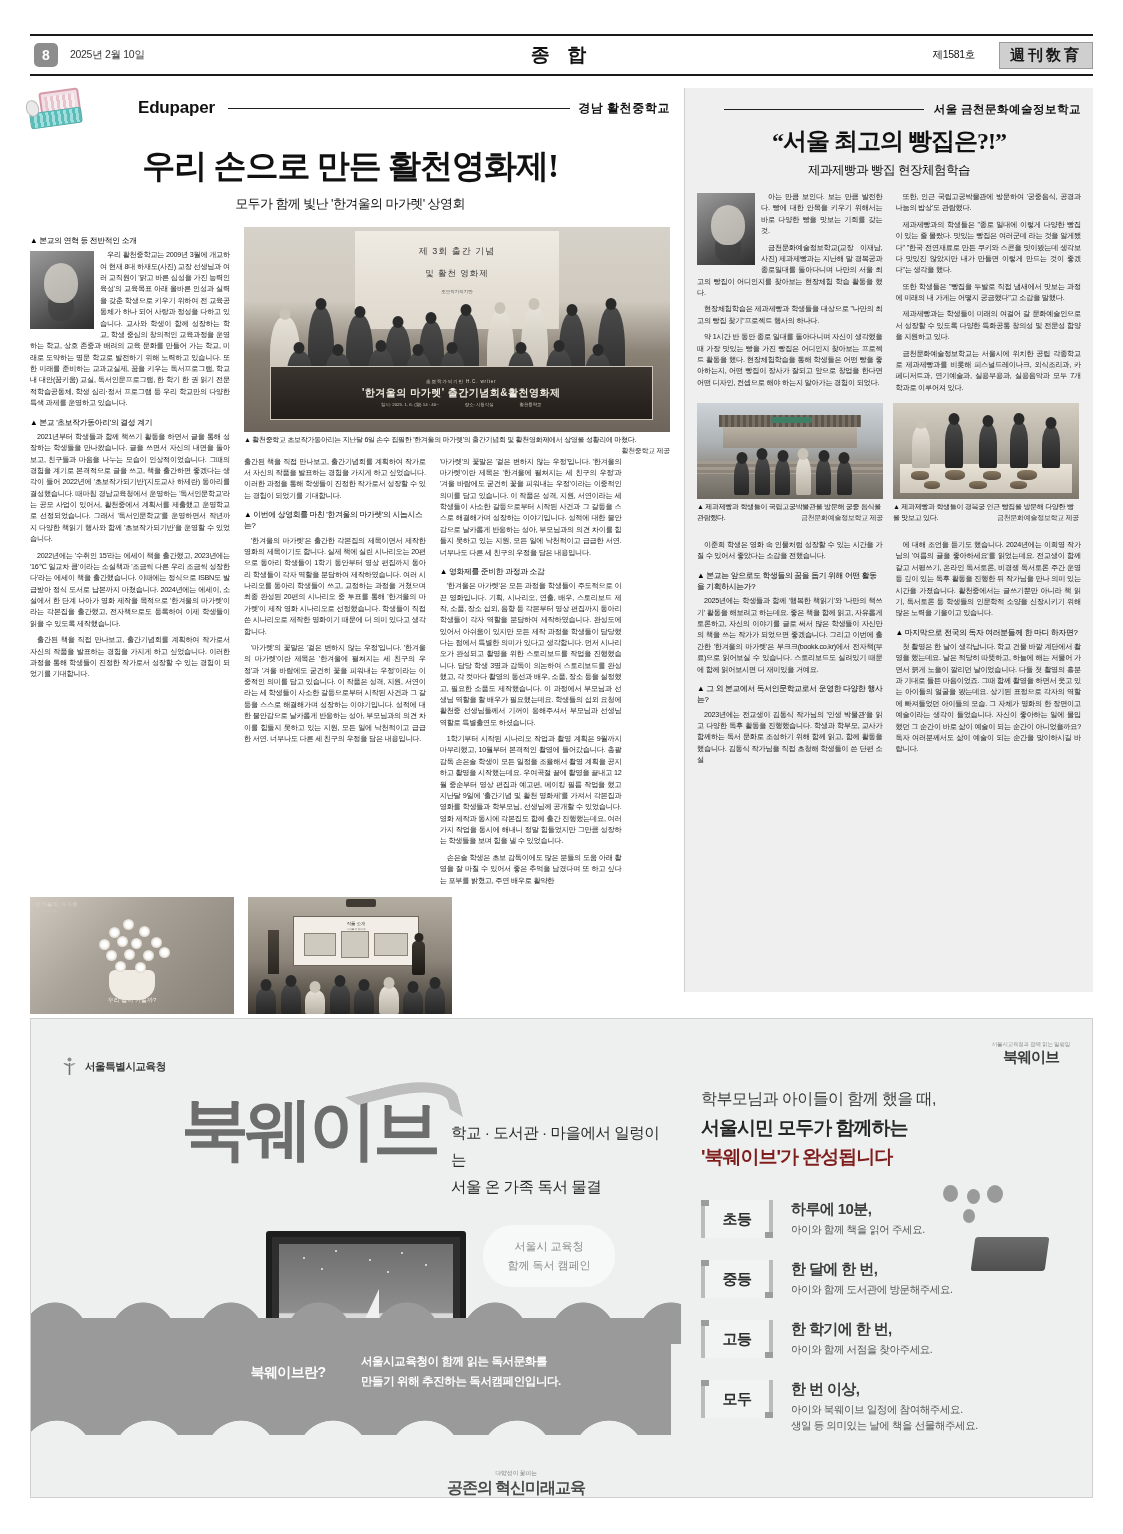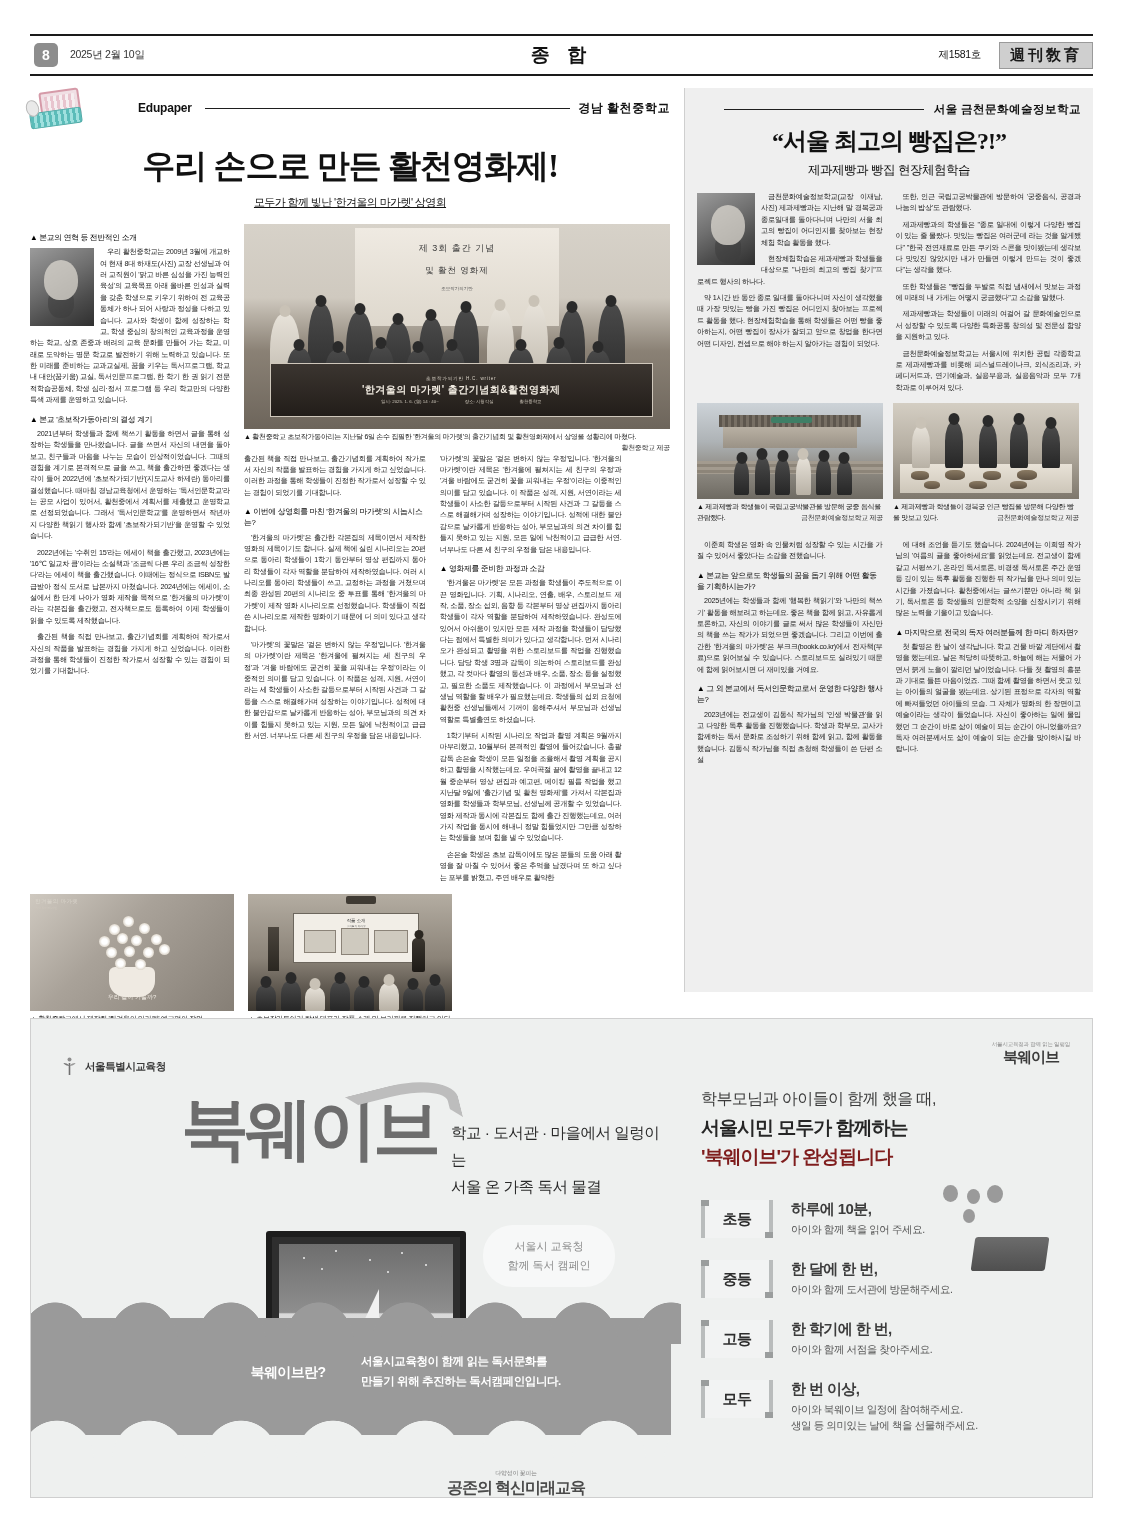--- a/index.html
+++ b/index.html
@@ -26,46 +26,46 @@
     width: 24px; height: 24px; border-radius: 5px; background: #8d8d8d;
     color: #fff; font-weight: bold; font-size: 14px;
     display: flex; align-items: center; justify-content: center;
     margin-left: 4px;
   }
   .issue-date { font-size: 10.5px; color: #333; margin-left: 12px; letter-spacing: -0.3px; }
   .section-name {
     position: absolute; left: 0; right: 0; text-align: center;
     font-size: 19px; font-weight: bold; letter-spacing: 6px;
   }
-  .masthead-right { margin-left: auto; display: flex; align-items: center; gap: 18px; }
+  .masthead-right { margin-left: auto; display: flex; align-items: center; gap: 24px; }
   .issue-no { font-size: 10.5px; letter-spacing: -0.3px; }
   .paper-logo {
     background: #cfcfcf; border: 1px solid #9a9a9a;
     padding: 3px 10px; font-size: 15px; font-weight: bold;
     font-family: "Liberation Serif", "DejaVu Serif", serif;
     letter-spacing: 3px; color: #1a1a1a;
   }
 
   
   .feature-left { position: absolute; left: 30px; top: 88px; width: 640px; }
   .brandline { display: flex; align-items: center; height: 40px; position: relative; }
   .edupaper-icon { width: 58px; height: 40px; position: relative; flex: 0 0 58px; }
   .edupaper-word {
-    font-size: 12px; font-weight: bold; letter-spacing: -0.2px; margin-left: 2px; margin-right: 5px;
+    font-size: 17px; font-weight: bold; letter-spacing: -0.2px; margin-left: 2px; margin-right: 5px;
     font-family: "Liberation Sans", sans-serif;
     padding-left: 48px;
   }
   .rule-flex { flex: 1; height: 0; border-top: 1.4px solid #1e1e1e; margin: 0 8px; }
   .school-tag { font-size: 12px; letter-spacing: 0.6px; font-weight: 600;
     font-family: "Liberation Serif", "DejaVu Serif", serif; }
   .headline {
     text-align: center; font-size: 33px; font-weight: bold; letter-spacing: -1px;
     margin: 16px 0 6px; font-family: "Liberation Serif","DejaVu Serif",serif;
   }
-  .subhead { text-align: center; font-size: 11px; letter-spacing: -0.6px; margin-bottom: 14px; font-weight: 500; text-decoration: underline; }
+  .subhead { text-align: center; font-size: 13px; letter-spacing: -0.6px; margin-bottom: 14px; font-weight: 500; }
 
   
   .cols3 { display: flex; gap: 14px; }
   .col { width: 204px; }
 
   .body-txt {
     font-size: 7.2px; line-height: 1.58; text-align: justify;
     letter-spacing: -0.25px; color: #171717; margin: 0 0 5px;
     word-break: break-all;
   }
@@ -490,20 +490,21 @@
   <div class="rf-brandline">
     <div class="rf-rule"></div>
     <div class="rf-school">서울 금천문화예술정보학교</div>
   </div>
   <div class="rf-headline">“서울 최고의 빵집은?!”</div>
   <div class="rf-sub">제과제빵과 빵집 현장체험학습</div>
 
   <div class="cols2">
     <div class="rcol">
       <div class="portrait" style="width:58px;height:72px"></div>
+      <p class="body-txt indent">아는 만큼 보인다. 보는 만큼 발전한다. 빵에 대한 안목을 키우기 위해서는 바로 다양한 빵을 맛보는 기회를 갖는 것.</p>
       <p class="body-txt indent">금천문화예술정보학교(교장 이재남, 사진) 제과제빵과는 지난해 말 경복궁과 종로일대를 돌아다니며 나만의 서울 최고의 빵집이 어디인지를 찾아보는 현장체험 학습 활동을 했다.</p>
       <p class="body-txt indent">현장체험학습은 제과제빵과 학생들을 대상으로 "나만의 최고의 빵집 찾기"프로젝트 행사의 하나다.</p>
       <p class="body-txt indent">약 1시간 반 동안 종로 일대를 돌아다니며 자신이 생각했을 때 가장 맛있는 빵을 가진 빵집은 어디인지 찾아보는 프로젝트 활동을 했다. 현장체험학습을 통해 학생들은 어떤 빵을 좋아하는지, 어떤 빵집이 장사가 잘되고 앞으로 창업을 한다면 어떤 디자인, 컨셉으로 해야 하는지 알아가는 경험이 되었다.</p>
     </div>
     <div class="rcol">
       <p class="body-txt indent">또한, 인근 국립고궁박물관에 방문하여 '궁중음식, 공경과 나눔의 밥상'도 관람했다.</p>
       <p class="body-txt indent">제과제빵과의 학생들은 "종로 일대에 이렇게 다양한 빵집이 있는 줄 몰랐다. 맛있는 빵집은 여러군데 라는 것을 알게됐다" "한국 전연재료로 만든 쿠키와 스콘을 맛이봤는데 생각보다 맛있진 않았지만 내가 만들면 이렇게 만드는 것이 좋겠다"는 생각을 했다.</p>
       <p class="body-txt indent">또한 학생들은 "빵집을 두발로 직접 냄새에서 맛보는 과정에 미래의 내 가게는 어떻지 궁금했다"고 소감을 말했다.</p>
       <p class="body-txt indent">제과제빵과는 학생들이 미래의 여걸어 갈 문화예술인으로서 성장할 수 있도록 다양한 특화공통 창의성 및 전문성 함양을 지원하고 있다.</p>
       <p class="body-txt indent">금천문화예술정보학교는 서울시에 위치한 공립 각종학교로 제과제빵과를 비롯해 피스널드레이나크, 외식조리과, 카페디저트과, 연기예술과, 실용무용과, 실용음악과 모두 7개 학과로 이루어져 있다.</p>

